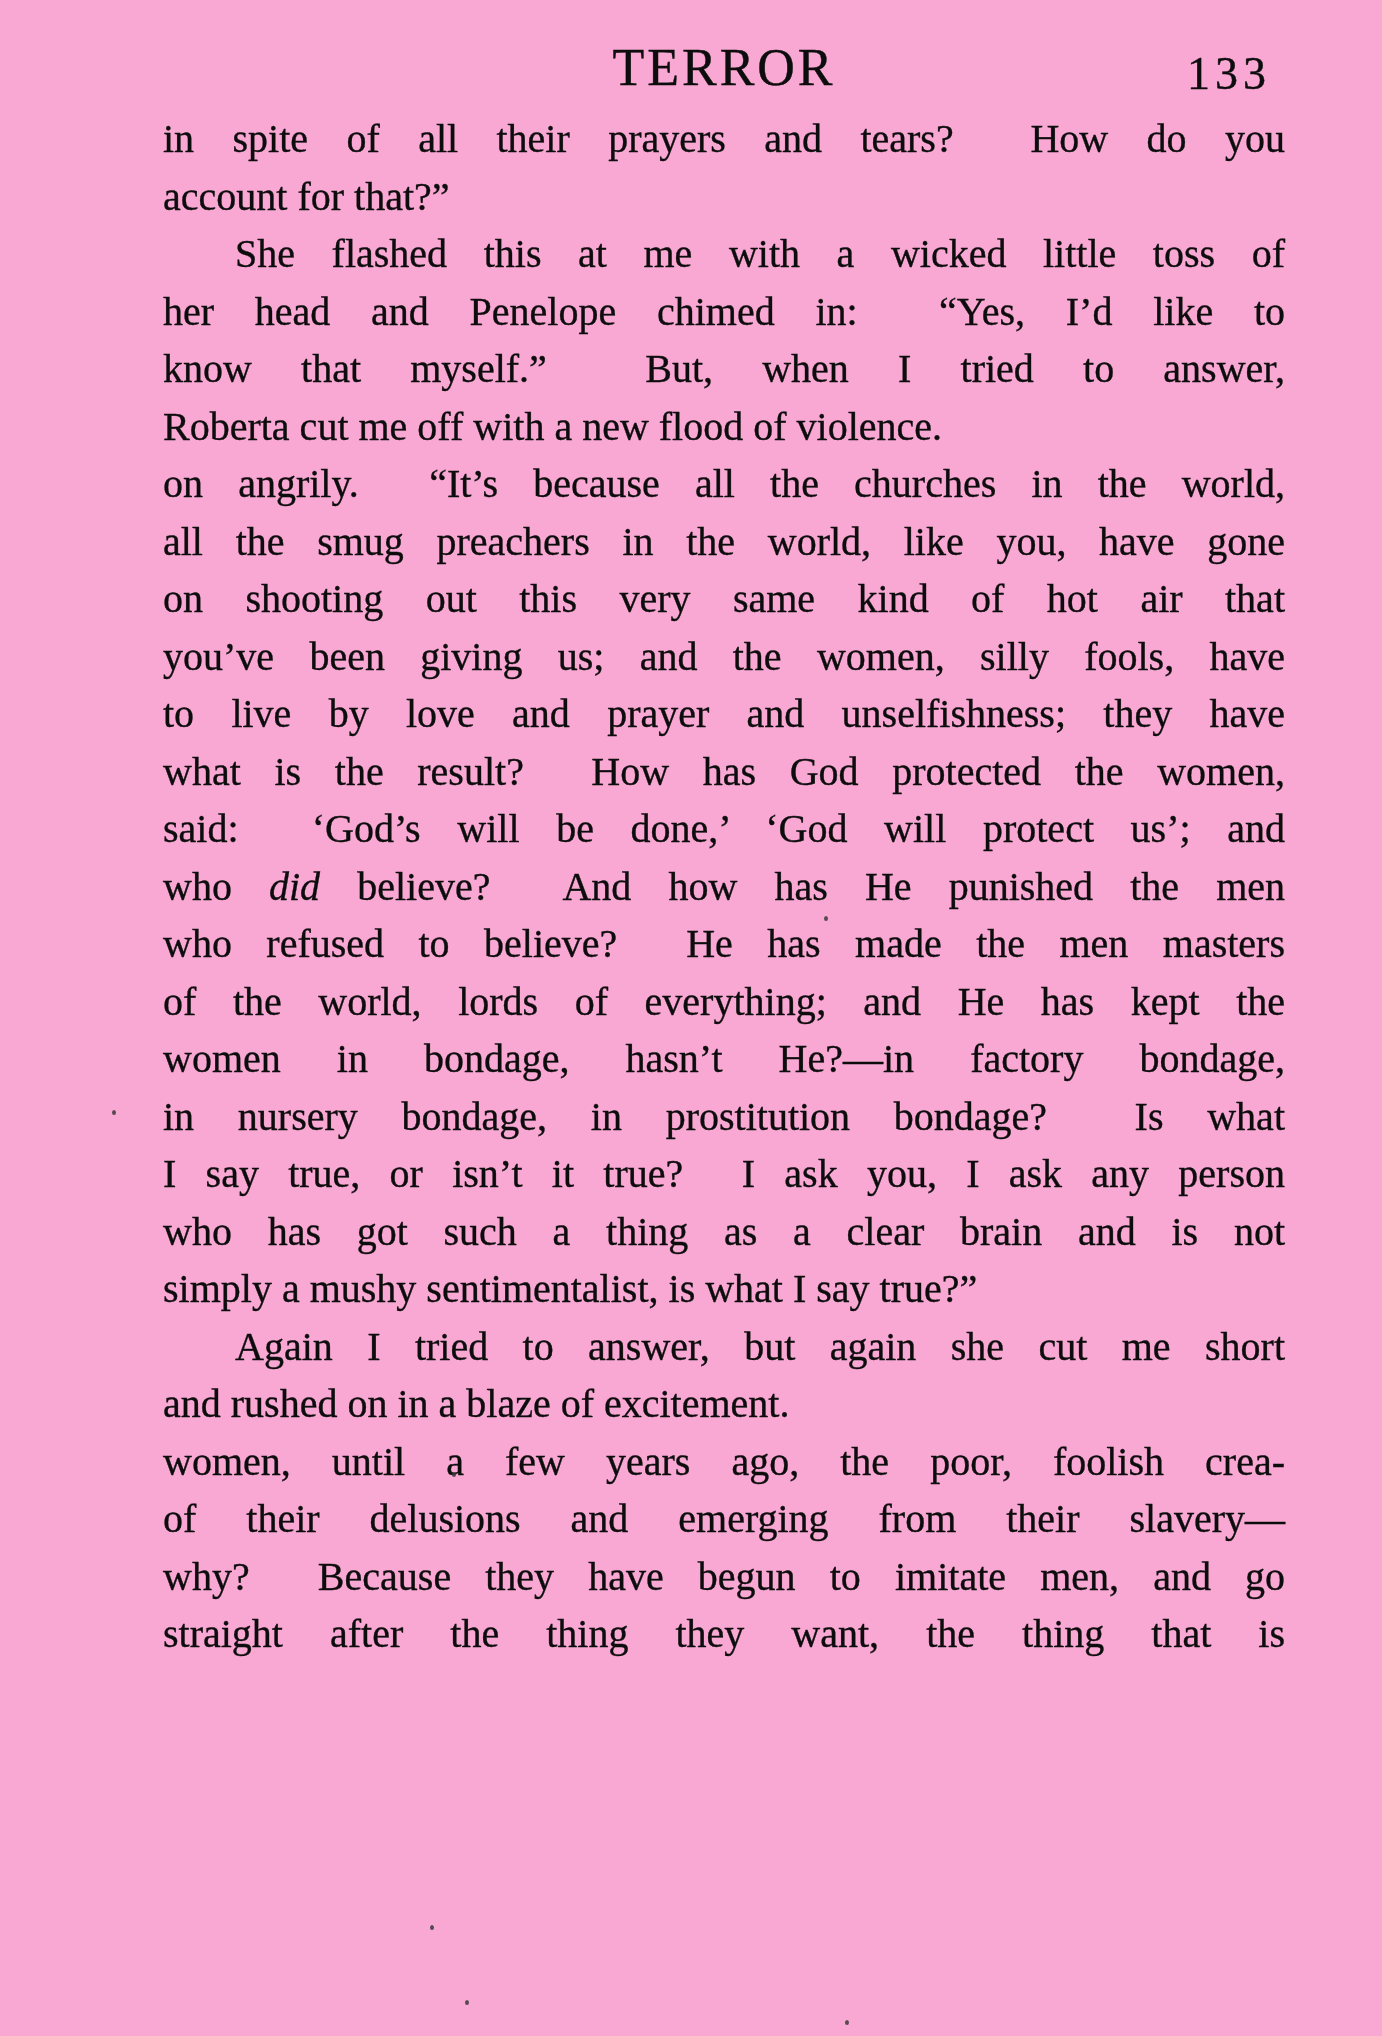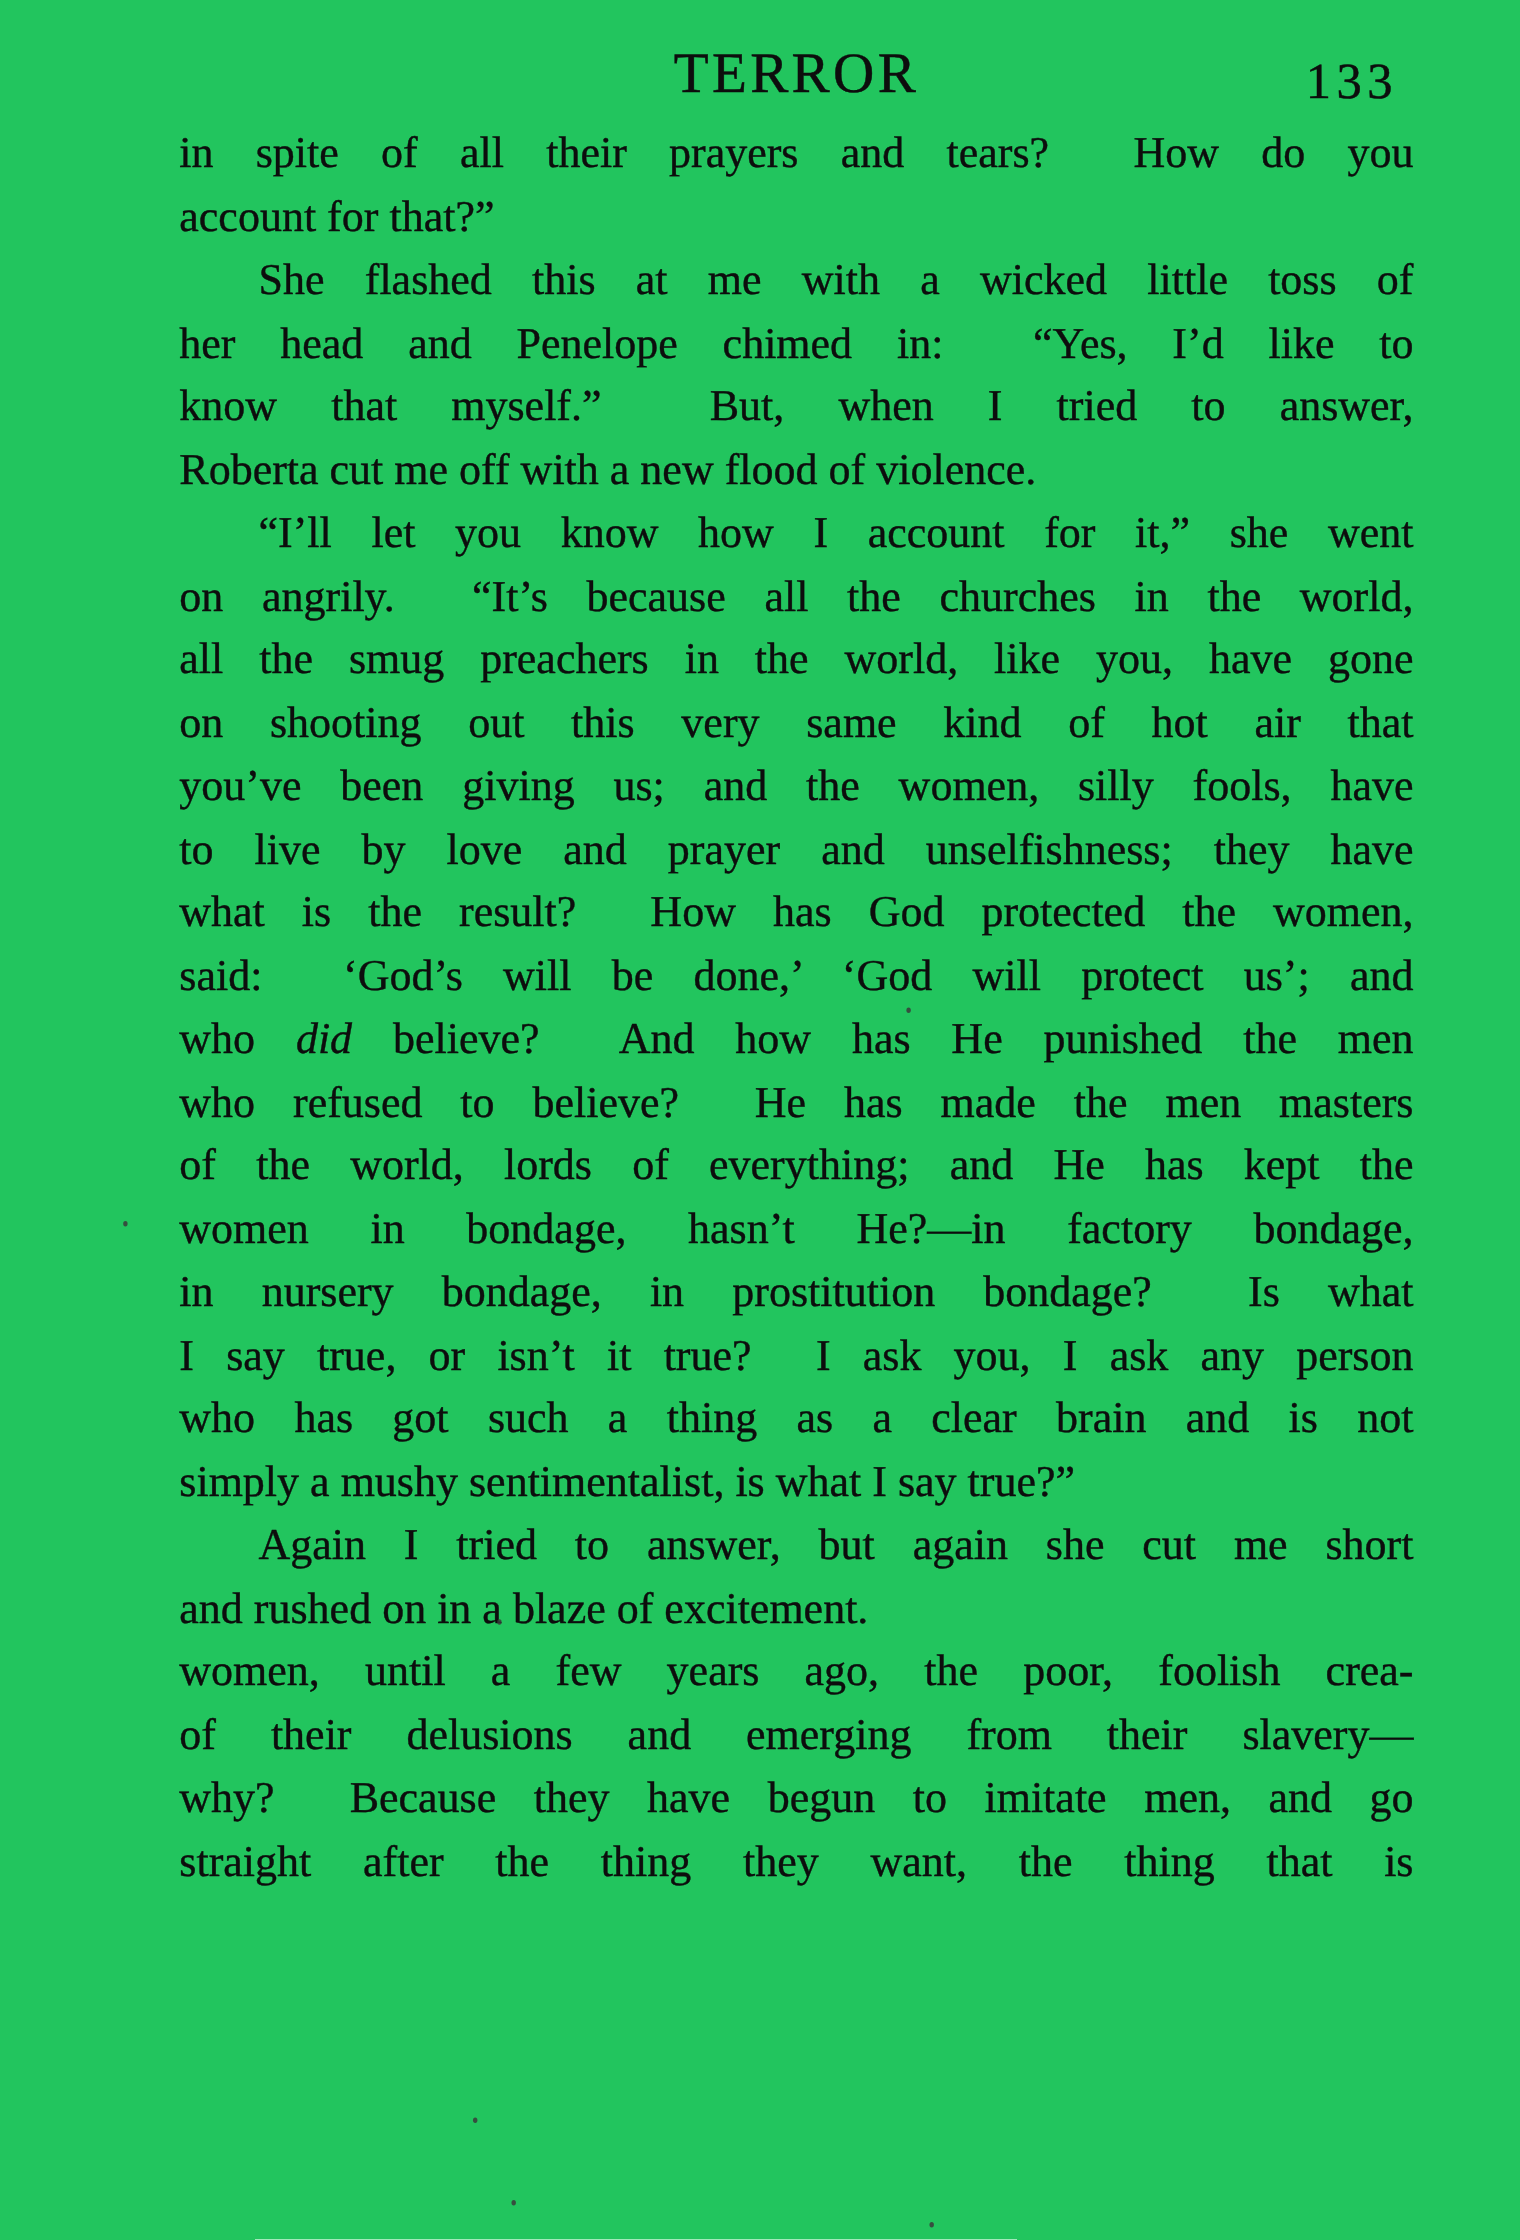--- a/index.html
+++ b/index.html
@@ -1,20 +1,20 @@
 <!DOCTYPE html>
 <html><head>
 <meta charset="utf-8">
 <style>
   html, body { margin: 0; padding: 0; background: #ffffff; }
   .page {
     position: relative;
     width: 1382px;
     height: 2036px;
-    background: #22c55e;
+    background: #f9a8d4;
     overflow: hidden;
     font-family: "Liberation Serif", "DejaVu Serif", serif;
     color: #0d0d0d;
   }
   .running-title {
     position: absolute;
     left: 163px;
     top: 40px;
     width: 1122px;
     text-align: center;
@@ -66,21 +66,20 @@
 <div class="page">
   <div class="running-title">TERROR</div>
   <div class="page-number">133</div>
   <div class="text-block">
       <div class="line"><span>in spite of all their prayers and tears?&nbsp; How do you</span></div>
       <div class="line flush"><span>account for that?”</span></div>
       <div class="line indent"><span>She flashed this at me with a wicked little toss of</span></div>
       <div class="line"><span>her head and Penelope chimed in:&nbsp; “Yes, I’d like to</span></div>
       <div class="line"><span>know that myself.”&nbsp; But, when I tried to answer,</span></div>
       <div class="line flush"><span>Roberta cut me off with a new flood of violence.</span></div>
-      <div class="line indent"><span>“I’ll let you know how I account for it,” she went</span></div>
       <div class="line"><span>on angrily.&nbsp; “It’s because all the churches in the world,</span></div>
       <div class="line"><span>all the smug preachers in the world, like you, have gone</span></div>
       <div class="line"><span>on shooting out this very same kind of hot air that</span></div>
       <div class="line"><span>you’ve been giving us; and the women, silly fools, have</span></div>
       <div class="line"><span>to live by love and prayer and unselfishness; they have</span></div>
       <div class="line"><span>what is the result?&nbsp; How has God protected the women,</span></div>
       <div class="line"><span>said:&nbsp; ‘God’s will be done,’ ‘God will protect us’; and</span></div>
       <div class="line"><span>who </span><span class="it">did</span><span> believe?&nbsp; And how has He punished the men</span></div>
       <div class="line"><span>who refused to believe?&nbsp; He has made the men masters</span></div>
       <div class="line"><span>of the world, lords of everything; and He has kept the</span></div>

